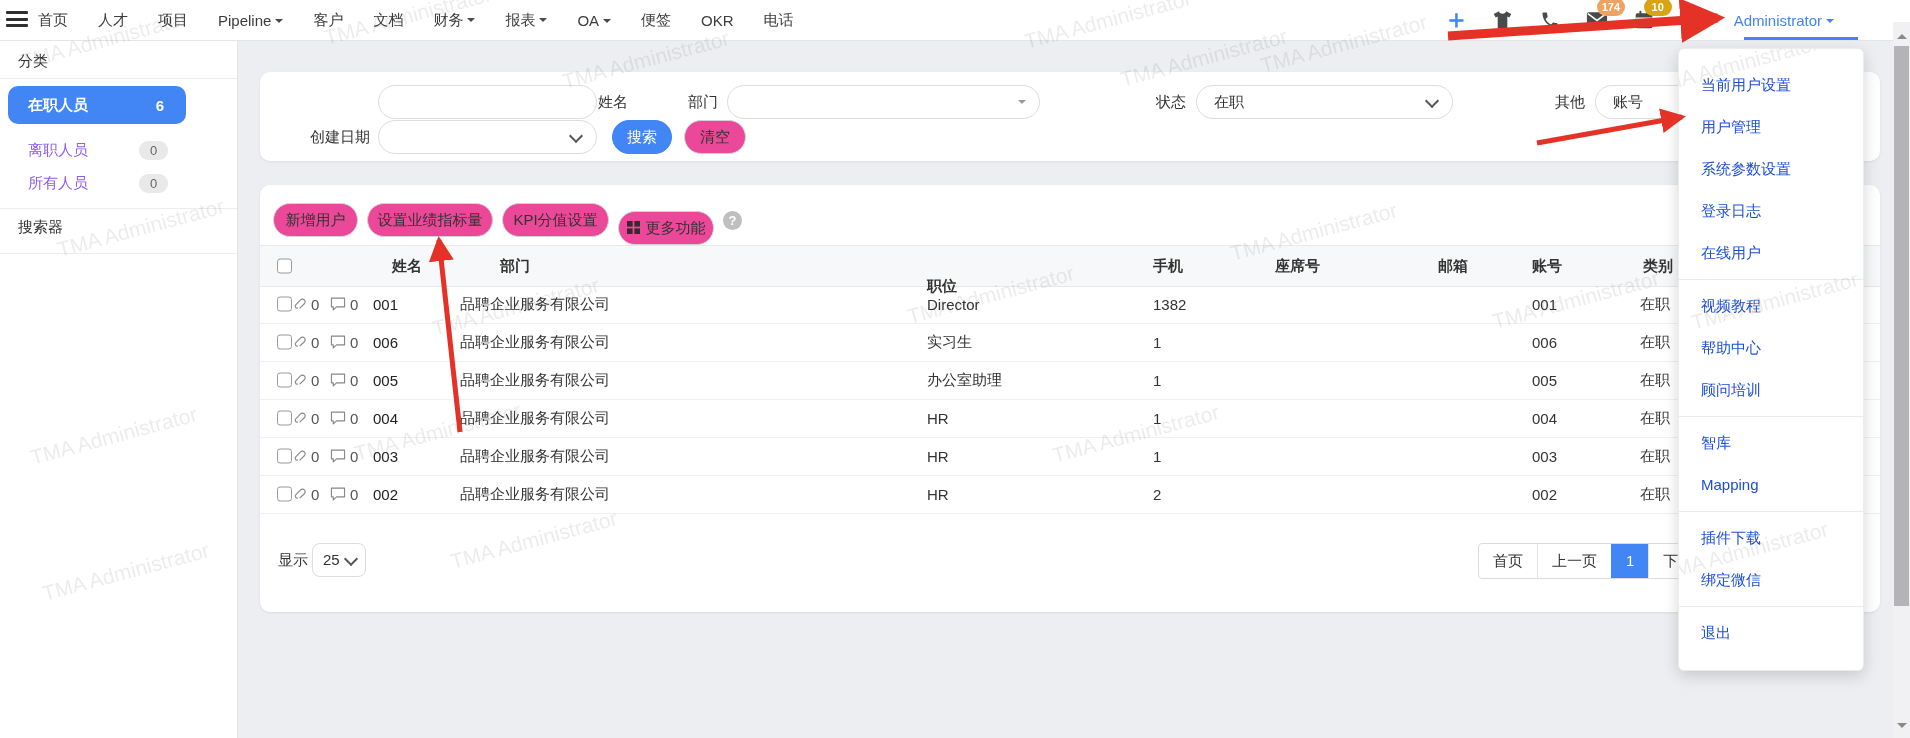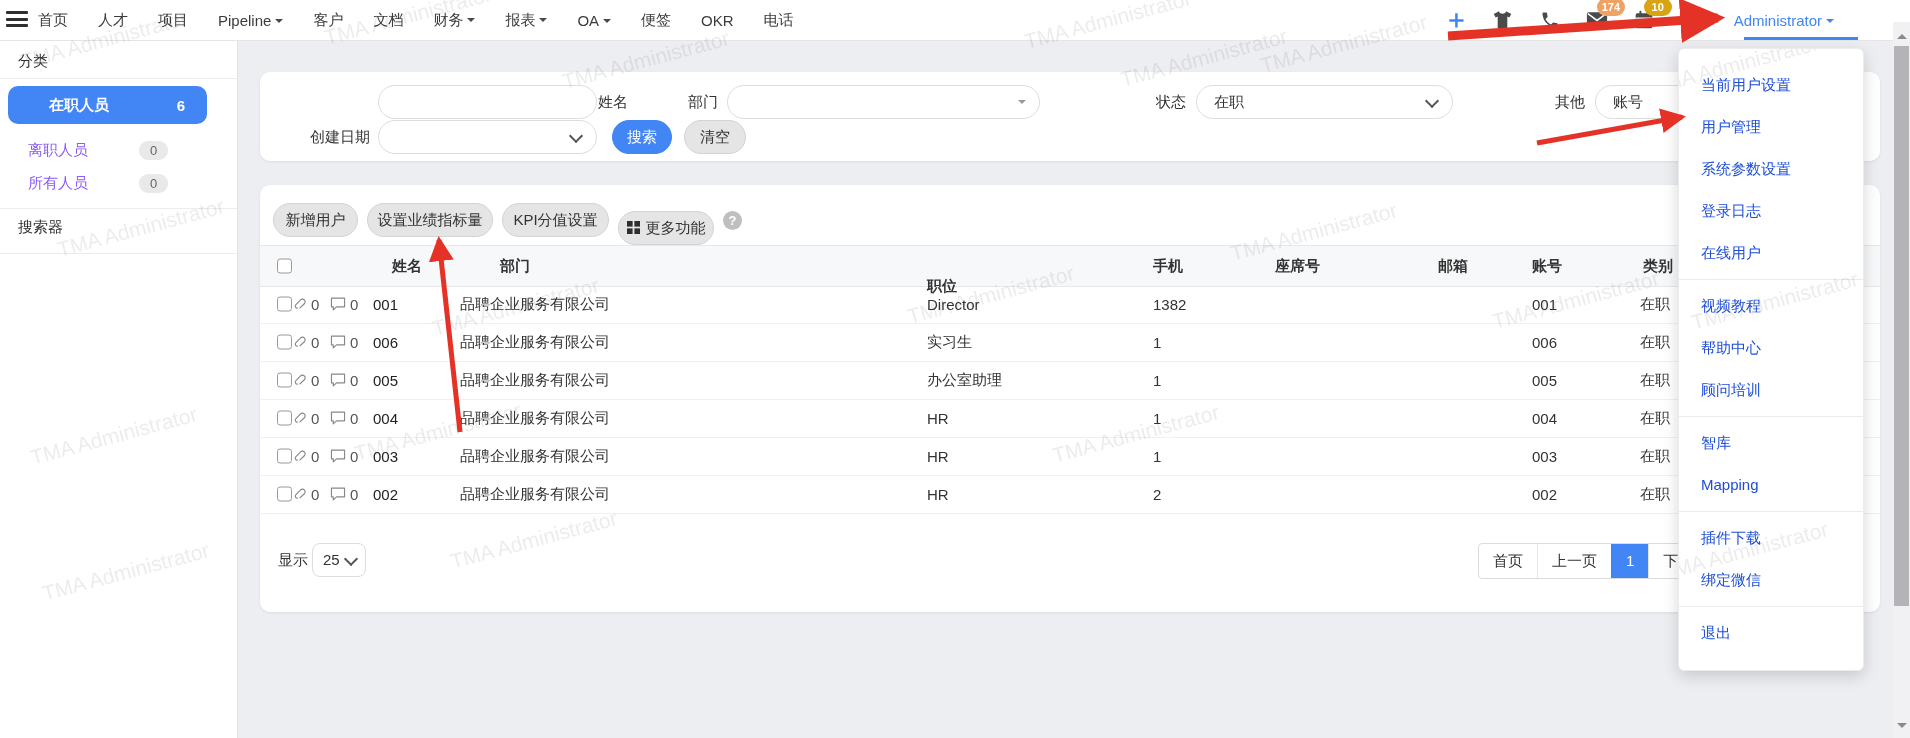--- a/index.html
+++ b/index.html
@@ -24,38 +24,38 @@
   
   .sbar{position:absolute;right:0;top:22px;width:17px;height:716px;background:#f1f1f3;z-index:20;}
   .sbar .up{position:absolute;left:4px;top:7px;width:0;height:0;border:5px solid transparent;border-bottom-color:#8a8a8a;}
   .sbar .dn{position:absolute;left:4px;bottom:5px;width:0;height:0;border:5px solid transparent;border-top-color:#8a8a8a;}
   .sbar .thumb{position:absolute;left:1px;top:24px;width:15px;height:560px;background:#b4b4b8;}
   
   .sidebar{position:absolute;left:0;top:40px;width:237px;height:698px;background:#fff;border-right:1px solid #e3e3e3;z-index:2;}
   .side-title{position:absolute;left:18px;color:#333;}
   .side-div{position:absolute;left:0;width:237px;border-top:1px solid #ececec;}
   .side-pill{position:absolute;left:8px;top:46px;width:178px;height:38px;background:#4285f4;border-radius:10px;
-             color:#fff;font-weight:bold;display:flex;align-items:center;cursor:pointer;padding-left:21px;}
+             color:#fff;font-weight:bold;display:flex;align-items:center;cursor:pointer;}
   .side-pill .lbl{margin-left:20px;}
   .side-pill .cnt{position:absolute;right:22px;font-weight:bold;}
   .side-item{position:absolute;left:8px;width:178px;height:32px;display:flex;align-items:center;cursor:pointer;}
   .side-item .lbl{margin-left:20px;color:#8b5cf6;}
   .side-item .cnt{position:absolute;right:18px;background:#e9e9e9;color:#666;border-radius:9px;
                   height:19px;min-width:29px;text-align:center;line-height:19px;font-size:13px;}
   
   .card{position:absolute;background:#fff;border-radius:10px;box-shadow:0 1px 3px rgba(0,0,0,.07);}
   .search-card{left:260px;top:72px;width:1620px;height:89px;z-index:3;}
   .table-card{left:260px;top:185px;width:1620px;height:427px;z-index:3;}
   .flabel{position:absolute;height:34px;line-height:34px;text-align:right;color:#333;}
   .finput{position:absolute;height:34px;border:1px solid #ddd;border-radius:17px;background:#fff;box-sizing:border-box;cursor:text;}
   .fselect{position:absolute;height:34px;border:1px solid #ddd;border-radius:17px;background:#fff;box-sizing:border-box;cursor:pointer;}
   .fselect .val{position:absolute;left:17px;top:0;line-height:32px;color:#333;}
   .chev{position:absolute;right:15px;top:10px;width:8px;height:8px;border-right:2px solid #555;border-bottom:2px solid #555;transform:rotate(45deg);}
   .tri{position:absolute;right:13px;top:14px;width:0;height:0;border:4px solid transparent;border-top-color:#999;}
-  .btn{position:absolute;height:34px;border:1px solid #d3d3d3;border-radius:17px;background:#e5e5e5;box-sizing:border-box;
+  .btn{position:absolute;height:34px;border:1px solid #d3d3d3;border-radius:17px;background:#ec4899;box-sizing:border-box;
        line-height:32px;text-align:center;color:#333;cursor:pointer;white-space:nowrap;}
   .btn.primary{background:#4285f4;border-color:#4285f4;color:#fff;}
   .help-ic{position:absolute;width:19px;height:19px;border-radius:50%;background:#bfbfbf;color:#fff;
            font-size:13px;font-weight:bold;text-align:center;line-height:19px;cursor:pointer;}
   .grid-ic{display:inline-block;vertical-align:-1px;margin-right:6px;}
   
   .thead{position:absolute;left:0;top:60px;width:1620px;height:40px;background:#f7f8f9;
          border-top:1px solid #e8e8e8;border-bottom:1px solid #e8e8e8;font-weight:bold;}
   .thead span,.trow span{position:absolute;top:50%;transform:translateY(-50%);white-space:nowrap;}
   .trow{position:absolute;left:0;width:1620px;height:38px;border-bottom:1px solid #f0f0f0;}

